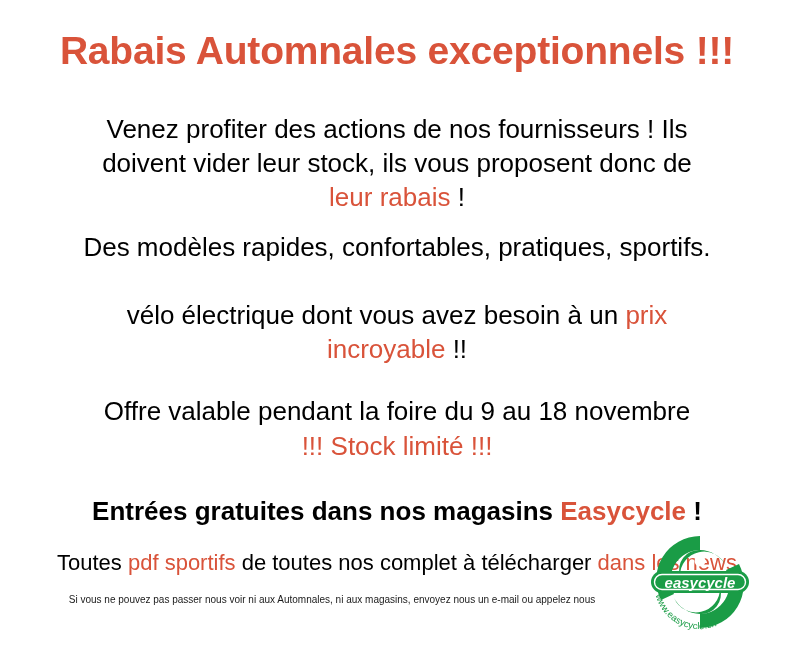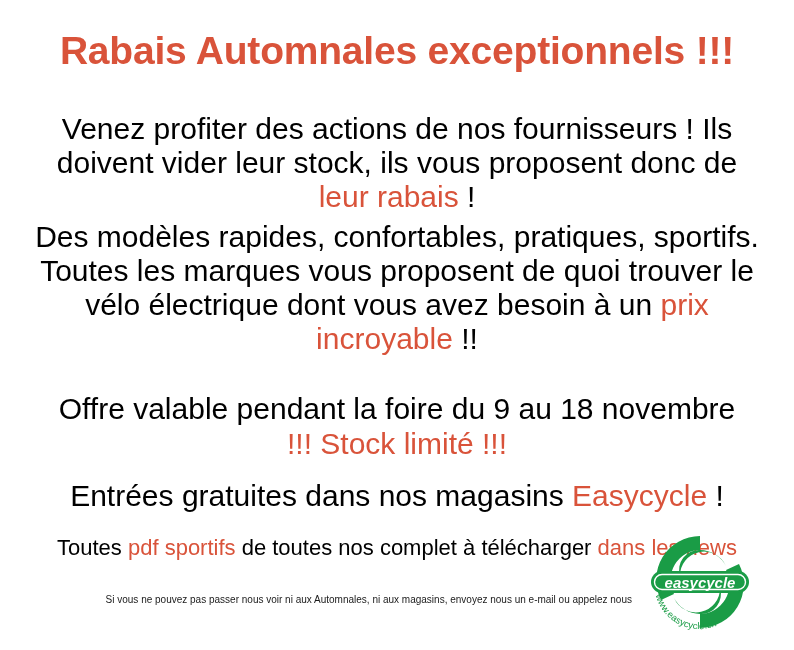--- a/index.html
+++ b/index.html
@@ -39,45 +39,45 @@
 
   
   .body-wrap {
     position: absolute;
     top: 112px;
     left: 0;
     width: 794px;
     text-align: center;
   }
   .para {
-    font-size: 30px;
+    font-size: 26px;
     line-height: 34px;
     color: #000000;
     margin: 0;
     padding: 0;
   }
   .para.block-1 { margin-top: 0px; }
-  .para.block-2 { margin-top: 6px; }
-  .para.single  { margin-top: 36px; }
+  .para.block-2 { margin-top: 16px; }
+  .para.single  { margin-top: 28px; }
   .para.single2 { margin-top: 1px; }
-  .para.single3 { margin-top: 18px; }
+  .para.single3 { margin-top: 31px; font-weight: bold; }
   .para.small-line {
     font-size: 22px;
     line-height: 28px;
     margin-top: 21px;
   }
   .hl { color: #d9533a; }
 
   
   .footer-note {
     position: absolute;
     left: 32px;
     top: 593px;
     width: 600px;
-    text-align: right;
+    text-align: center;
     font-size: 10px;
     line-height: 13px;
     color: #1a1a1a;
   }
 
   
   .logo {
     position: absolute;
     left: 646px;
     top: 528px;
@@ -96,21 +96,21 @@
   <div class="body-wrap">
 
     <p class="para block-1">
       <span>Venez profiter des actions de nos fournisseurs ! Ils</span><br>
       <span>doivent vider leur stock, ils vous proposent donc de</span><br>
       <span class="hl">leur rabais</span><span> !</span>
     </p>
 
     <p class="para block-2">
       <span>Des modèles rapides, confortables, pratiques, sportifs.</span><br>
-      <span>Toutes les marques vous proposent de quoi trouver le</span><br>
+      <br>
       <span>vélo électrique dont vous avez besoin à un </span><span class="hl">prix</span><br>
       <span class="hl">incroyable</span><span> !!</span>
     </p>
 
     <p class="para single">Offre valable pendant la foire du 9 au 18 novembre</p>
 
     <p class="para single2 hl">!!! Stock limité !!!</p>
 
     <p class="para single3">
       <span>Entrées gratuites dans nos magasins </span><span class="hl">Easycycle</span><span> !</span>

